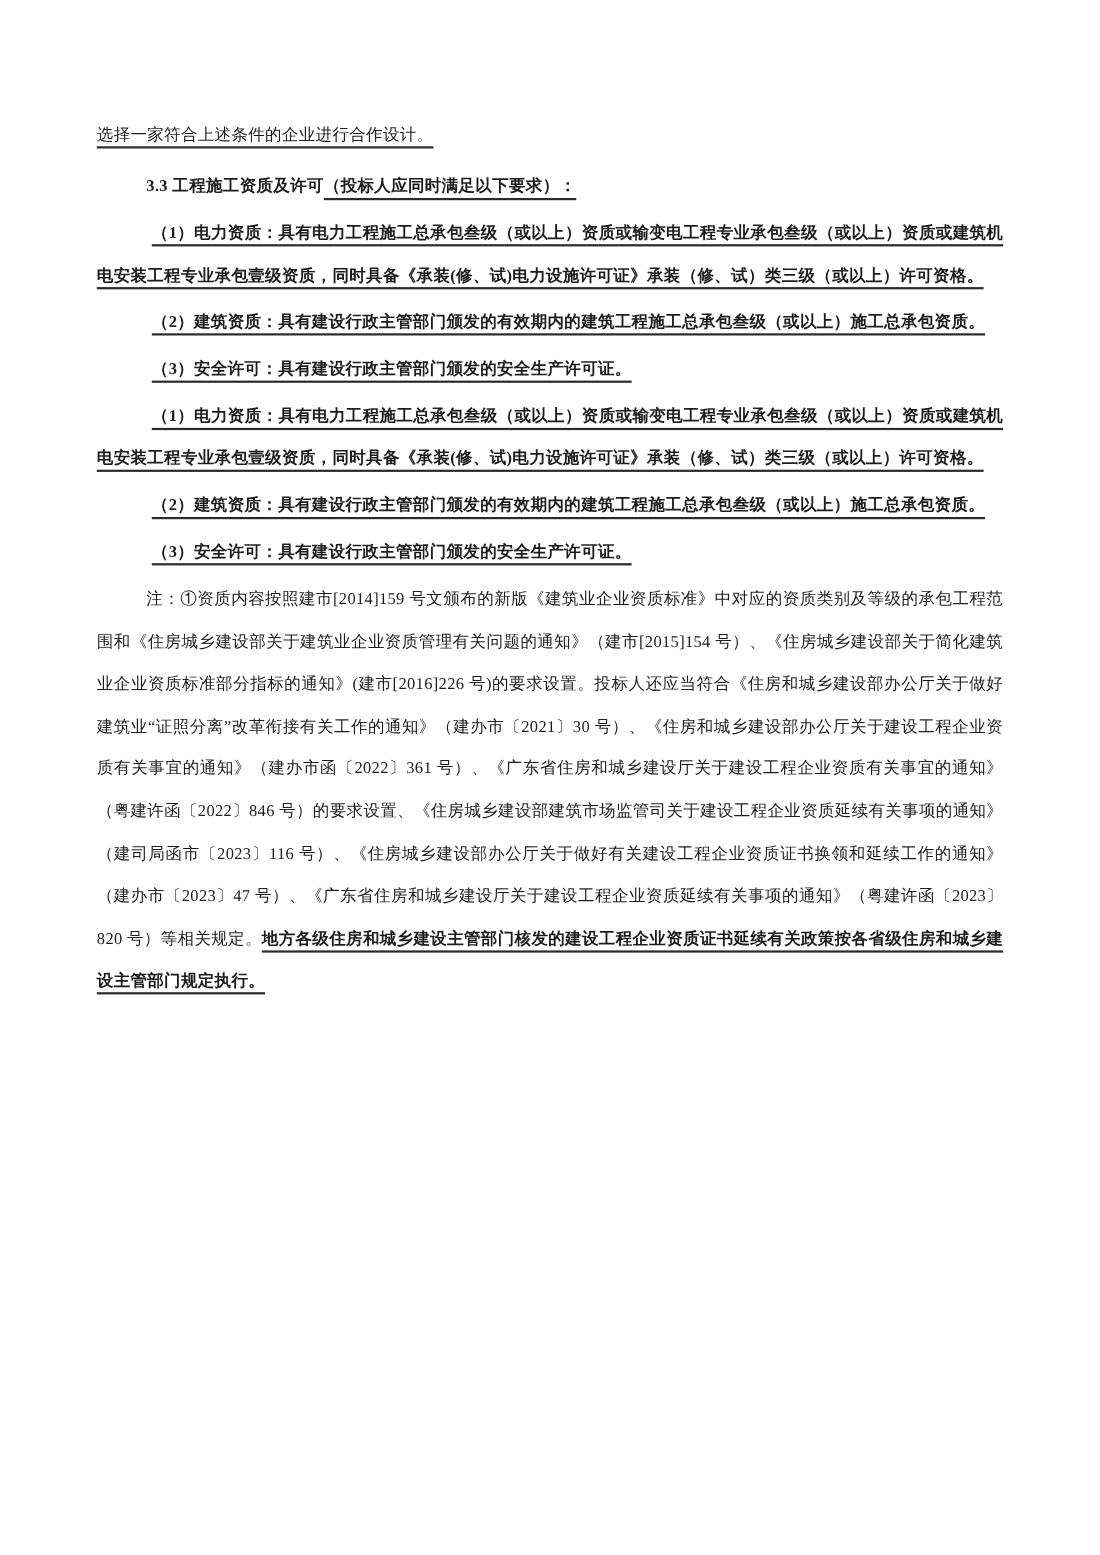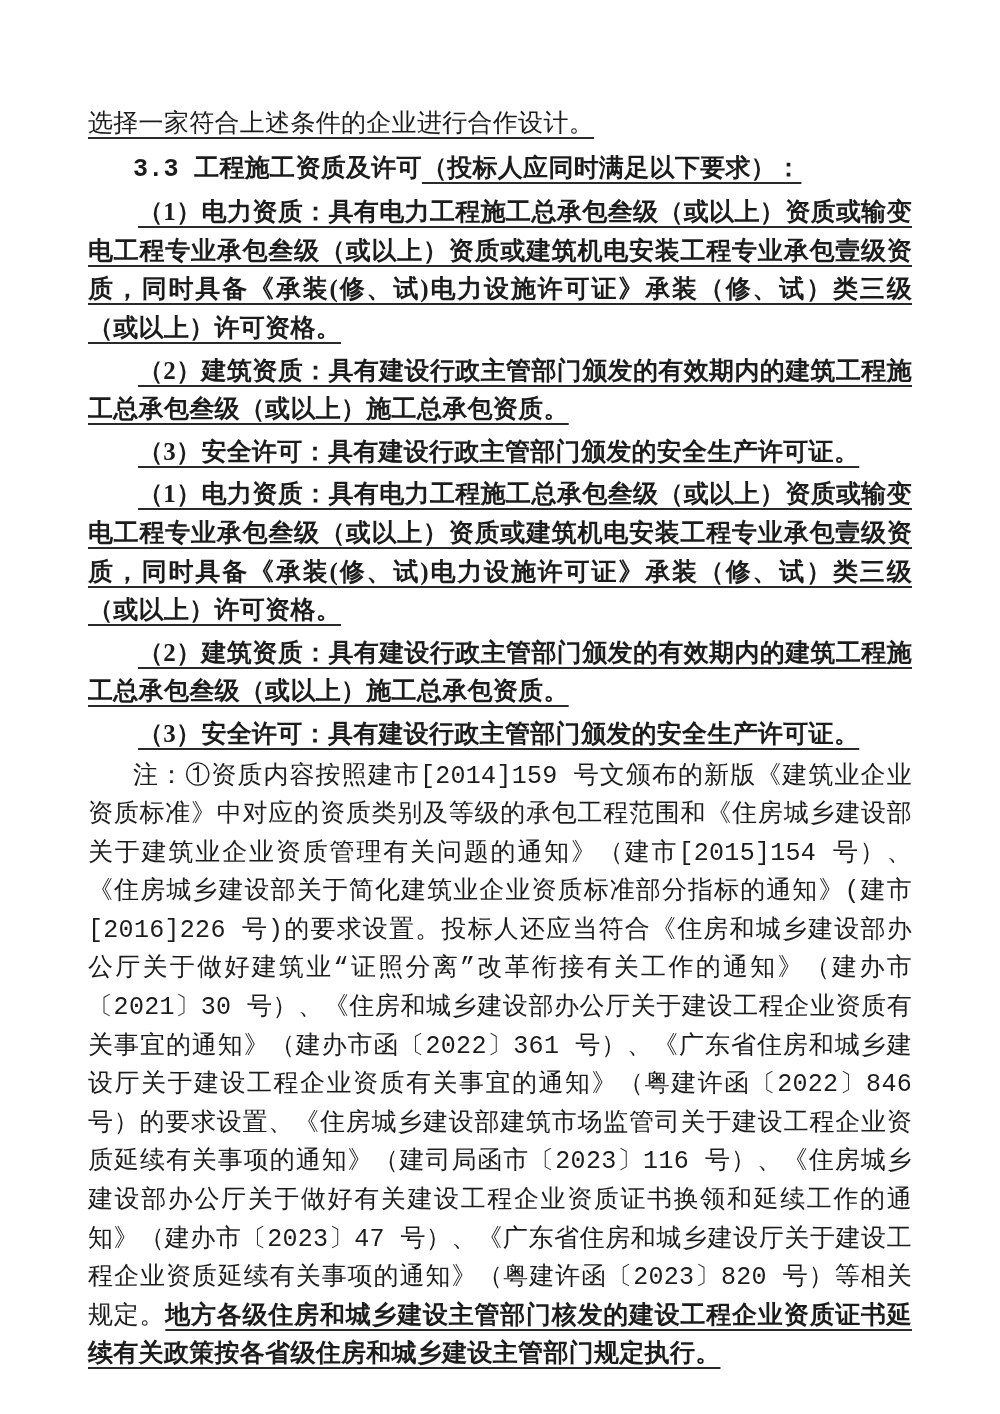--- a/index.html
+++ b/index.html
@@ -13,34 +13,34 @@
   .page {
     box-sizing: border-box;
     width: 1000px;
     height: 1414px;
     padding: 104px 88px 0 88px;
     background: #ffffff;
     color: #1c1c1c;
   }
   .para {
     margin: 0 0 4px 0;
-    font-size: 25px;
+    font-size: 15px;
     line-height: 38.6px;
     text-align: justify;
     letter-spacing: 0.3px;
   }
   .heading { margin-top: 8px; margin-bottom: 4px; }
   .bold { font-weight: 700; }
   .u {
     text-decoration: underline;
     text-underline-offset: 6px;
     text-decoration-thickness: 1.6px;
     text-decoration-color: #2a2a2a;
   }
-  .indent-h { text-indent: 45px; font-family: Liberation Mono, monospace; }   
+  .indent-h { text-indent: 45px; }   
   .indent-r { text-indent: 50px; }   
 </style>
 </head>
 <body>
 
 <div class="page">
 
   <p class="para u">选择一家符合上述条件的企业进行合作设计。</p>
 
   <p class="para heading indent-h"><span class="bold">3.3 工程施工资质及许可</span><span class="bold u">（投标人应同时满足以下要求）：</span></p>

